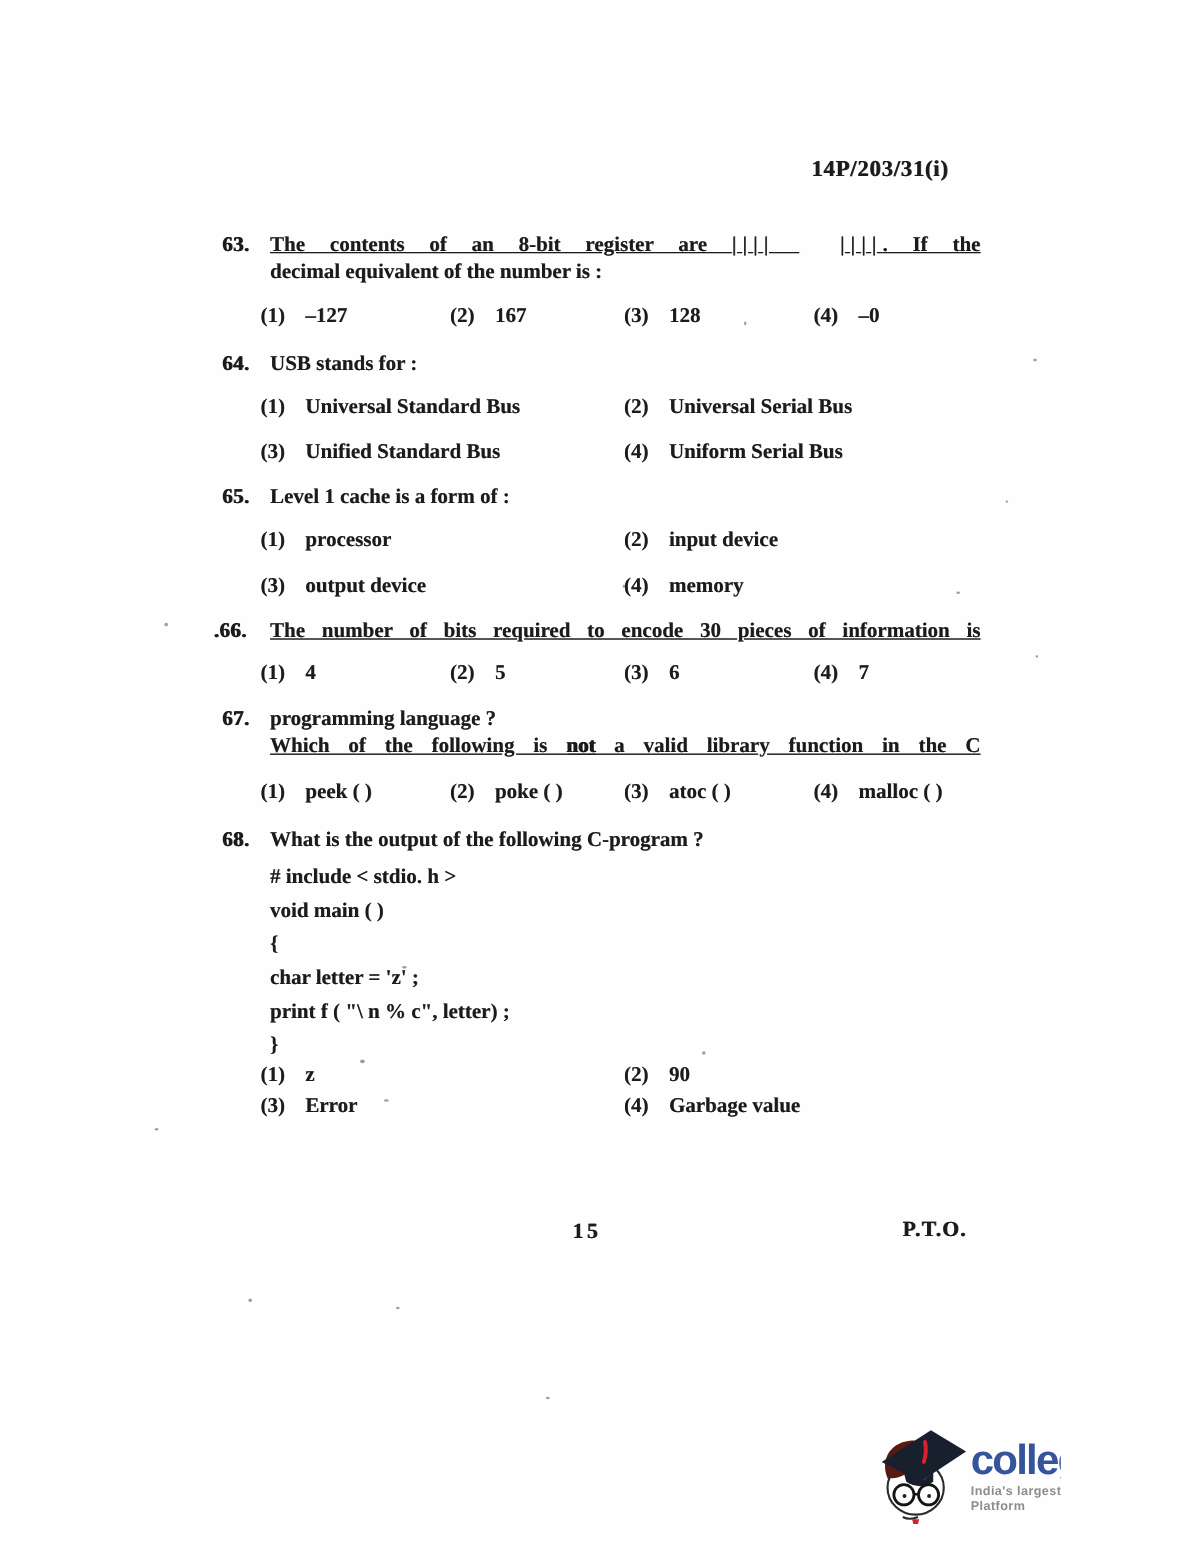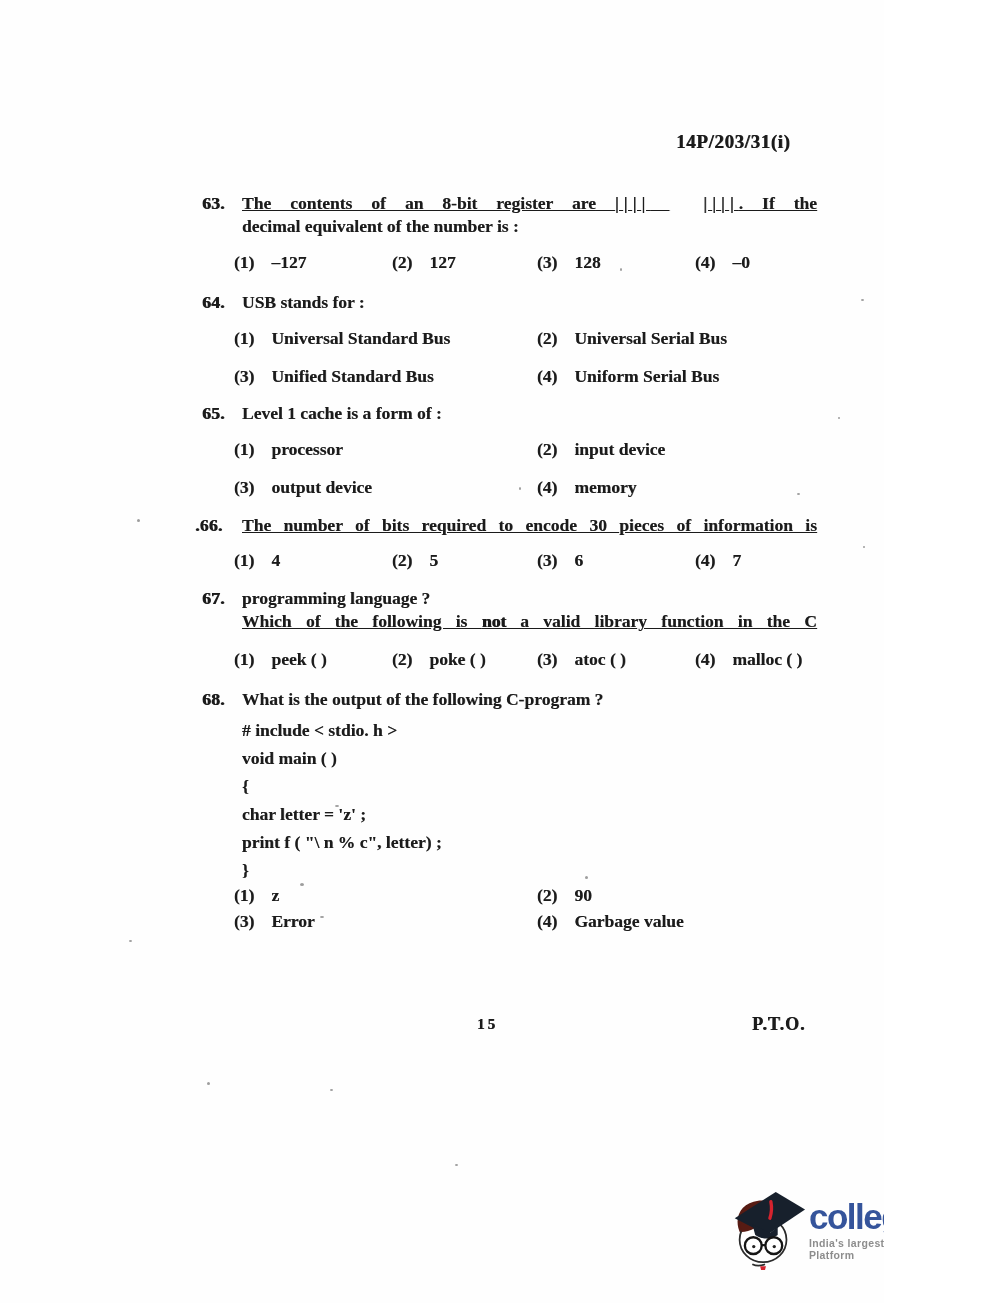--- a/index.html
+++ b/index.html
@@ -16,21 +16,21 @@
   .header-code {
     position:absolute; left:676px; top:131px;
     font-size:19px; font-weight:bold; letter-spacing:0.6px;
     text-shadow:0.6px 0 0 rgba(10,10,10,0.8);
   }
 
   .qwrap {
     position:absolute; left:185px; top:192px; width:632px;
     font-size:17.5px; line-height:23px; font-weight:bold;
   }
-  .q { position:relative; padding-left:40px;margin-left:17px; }
+  .q { position:relative; padding-left:40px; }
   .qnum {
     position:absolute; left:0; top:0;
     text-shadow:0.7px 0 0 rgba(10,10,10,0.9);
     letter-spacing:0.3px;
   }
   .tline { min-height:23px; }
   .jline { text-align:justify; text-align-last:justify;text-decoration:underline; }
   .bars { letter-spacing:5px; }
   .gap  { margin-left:34px; }
   .boldest { text-shadow:0.8px 0 0 rgba(10,10,10,0.95); }
@@ -45,21 +45,21 @@
   .mt12{margin-top:12px}.mt13{margin-top:13px}.mt14{margin-top:14px}
   .mt15{margin-top:15px}
   .mb13{margin-bottom:13px}.mb14{margin-bottom:14px}.mb16{margin-bottom:16px}
 
   .code { margin-top:5px; }
   .codeline { height:28px; line-height:28px; }
   .q68rows .optrow { height:26px; }
 
   .pageno {
     position:absolute; left:477px; top:1016px;
-    font-size:15px; font-weight:bold; letter-spacing:3px;
+    font-size:18px; font-weight:bold; letter-spacing:3px;
     text-shadow:0.6px 0 0 rgba(10,10,10,0.85);
   }
   .pto {
     position:absolute; left:752px; top:1014px;
     font-size:18px; font-weight:bold; letter-spacing:1px;
     text-shadow:0.6px 0 0 rgba(10,10,10,0.85);
   }
 
   
   .logo {
@@ -98,21 +98,21 @@
         <span class="bars">||||</span>
         <span class="bars gap">||||</span><span>. If the</span></div>
       <div class="tline">decimal equivalent of the number is :</div>
       <div class="optrow mt13">
         <span class="opt c1">
             <span class="lab">(1)</span>
             <span>–127</span>
           </span>
         <span class="opt c2">
             <span class="lab">(2)</span>
-            <span>127</span>
+            <span>167</span>
           </span>
         <span class="opt c3">
             <span class="lab">(3)</span>
             <span>128</span>
           </span>
         <span class="opt c4">
             <span class="lab">(4)</span>
             <span>–0</span>
           </span>
       </div>

